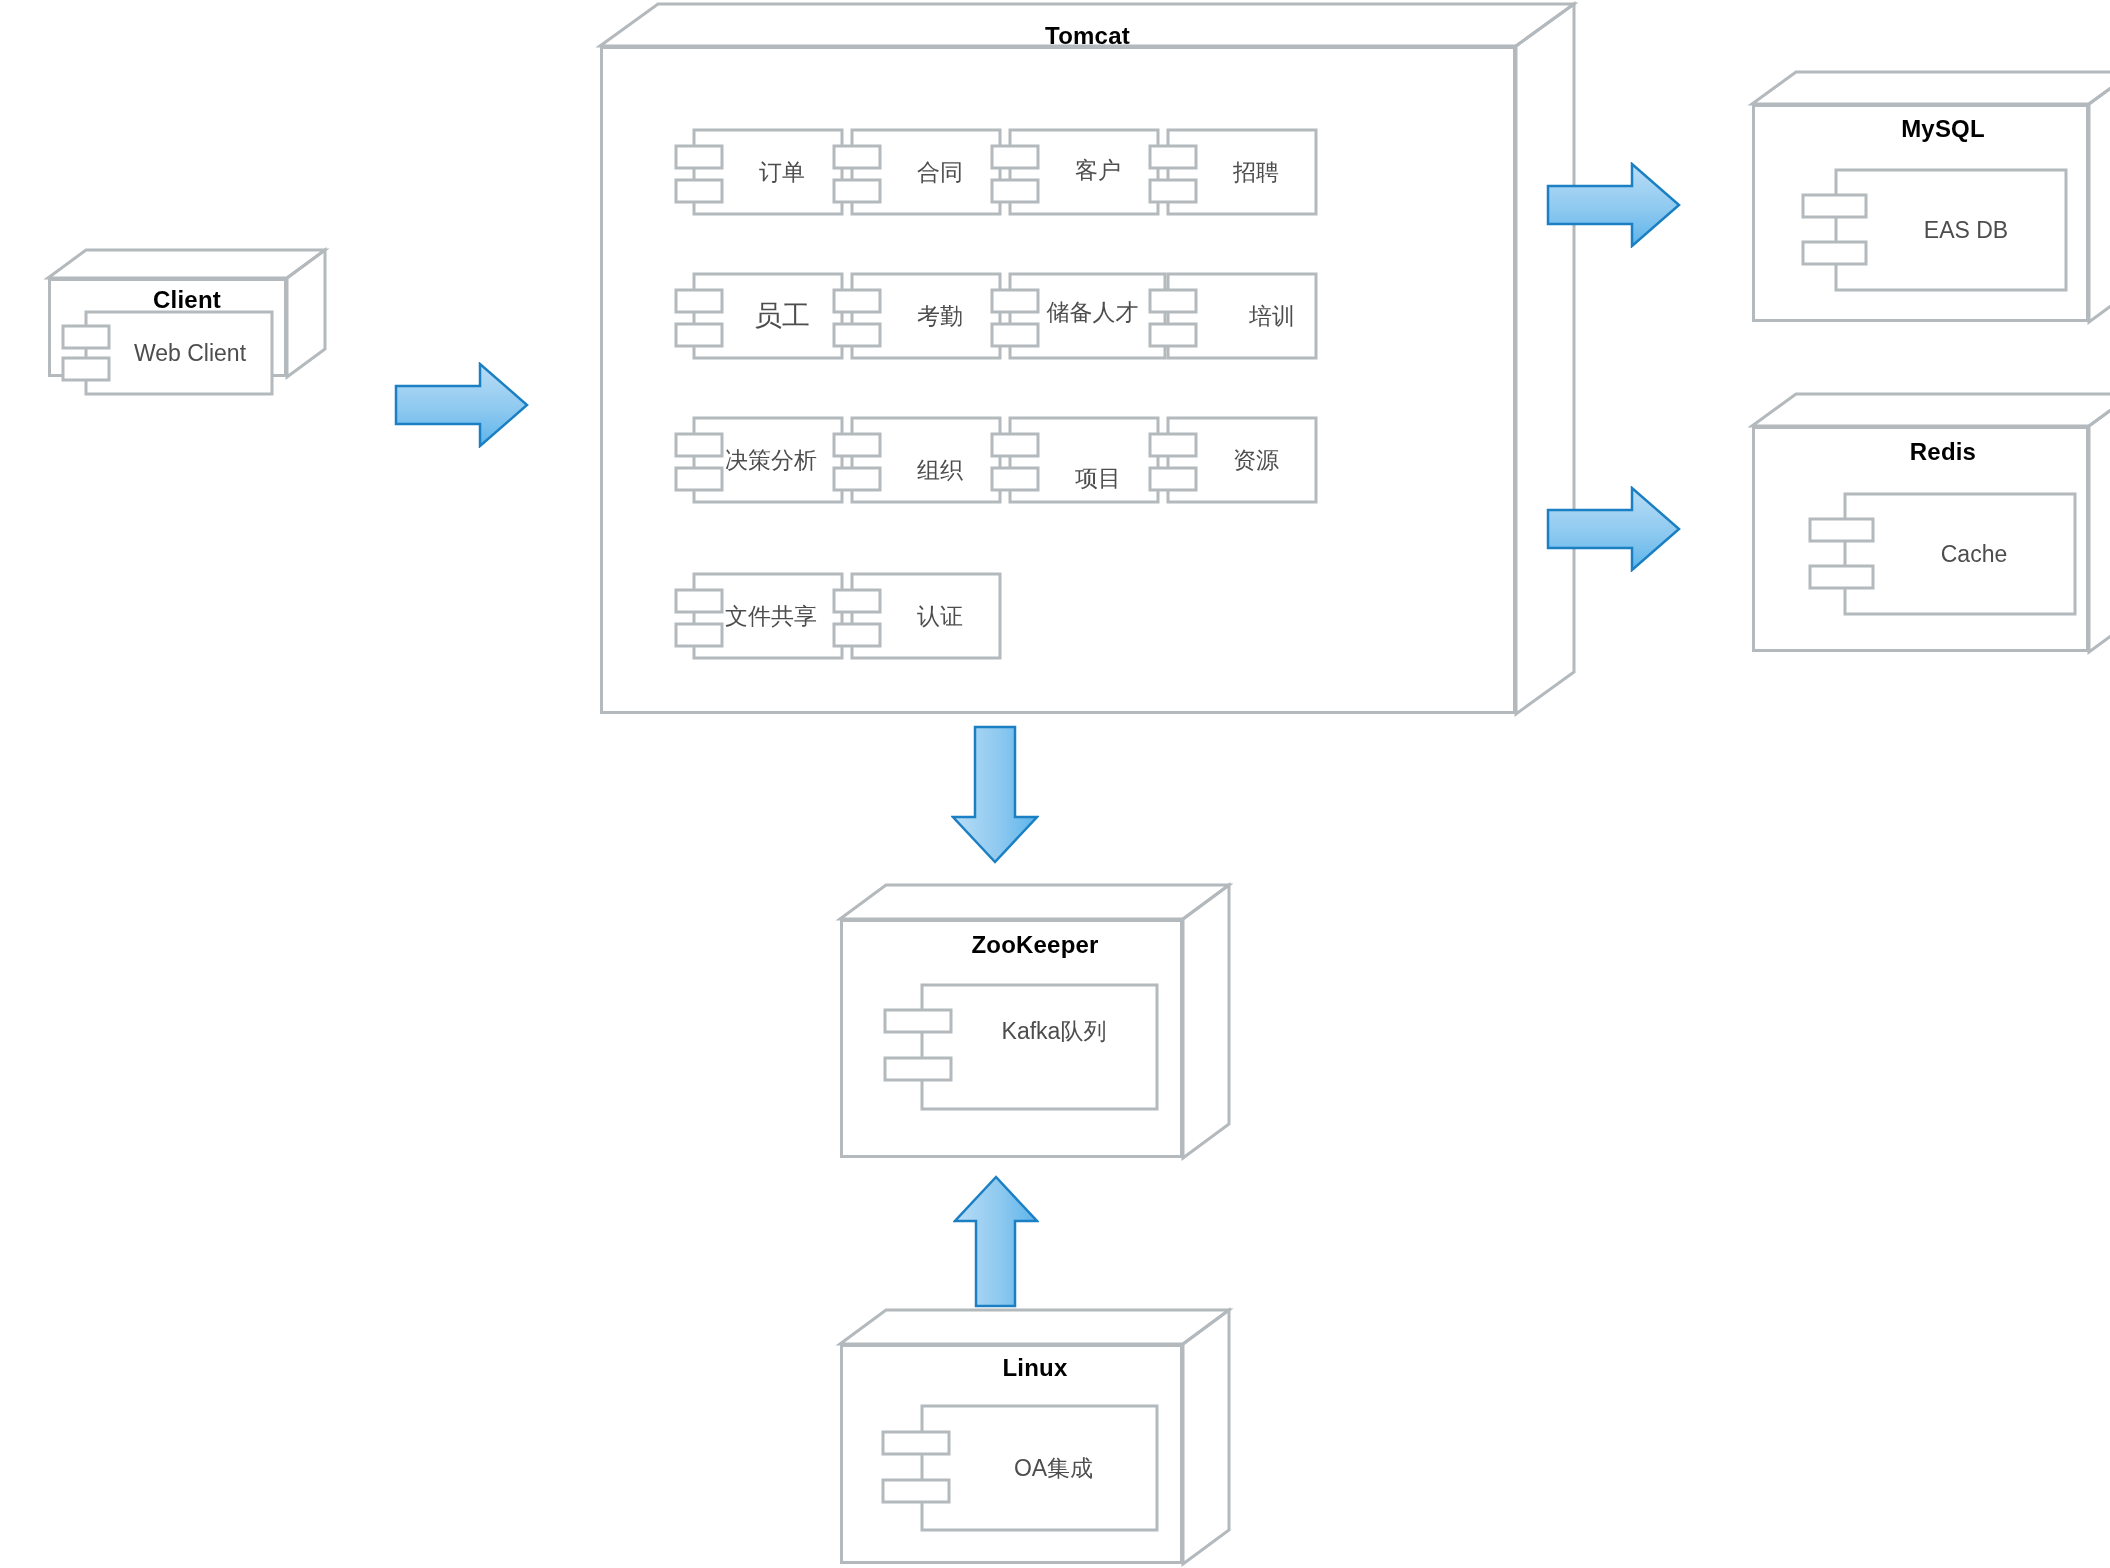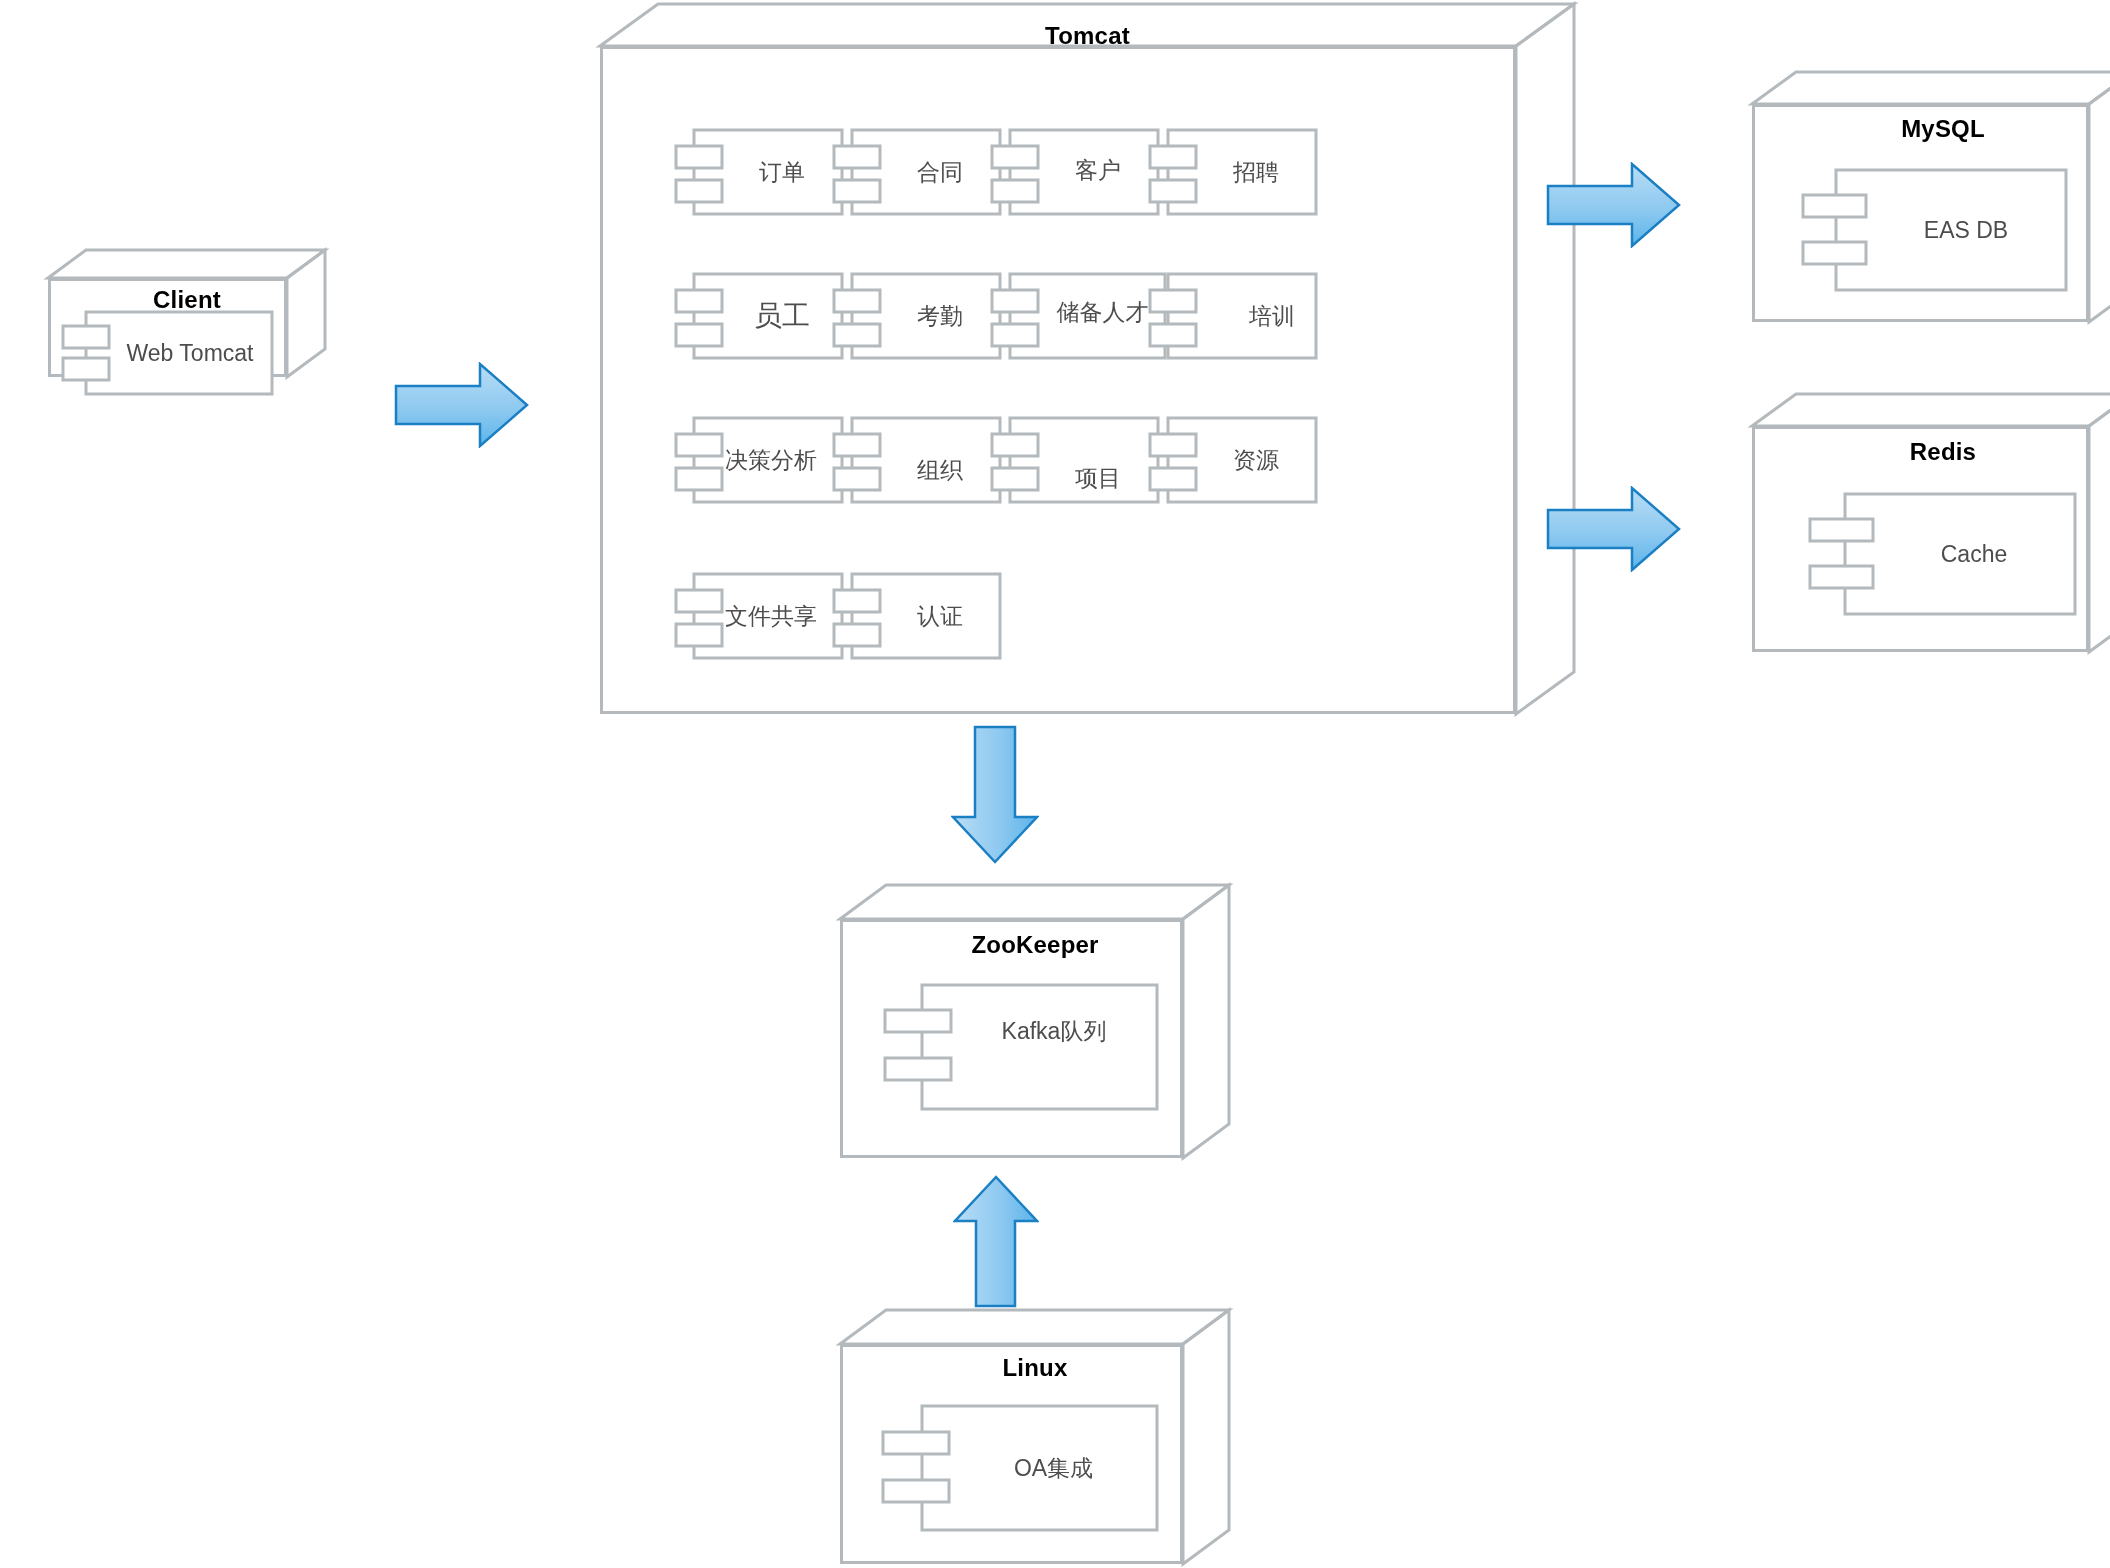--- a/index.html
+++ b/index.html
@@ -90,21 +90,21 @@
       <polygon class="box-stroke" stroke-width="3" points="0,28 38,0 277,0 239,28"></polygon>
       <polygon class="box-stroke" stroke-width="3" points="239,28 277,0 277,99 239,127"></polygon>
       <rect class="box-stroke" stroke-width="3" x="1.5" y="29.5" width="236" height="96"></rect>
 
       <rect class="comp-stroke" stroke-width="3" x="38" y="62" width="186" height="82"></rect>
 
       <rect class="comp-stroke" stroke-width="3" x="15" y="76" width="46" height="22"></rect>
       <rect class="comp-stroke" stroke-width="3" x="15" y="108" width="46" height="22"></rect>
     </svg>
     <div class="node-title" style="top:36px; font-size:24px;">Client</div>
-    <div class="comp-label" style="left:62px; top:62px; width:160px; height:82px; font-size:23px;">Web Tomcat</div>
+    <div class="comp-label" style="left:62px; top:62px; width:160px; height:82px; font-size:23px;">Web Client</div>
   </div>
 
   <div class="arrow" style="left:394px; top:362px;">
     <svg width="136" height="86" viewBox="0 0 136 86">
       <polygon fill="url(#arrGradH)" stroke="#1b7fc4" stroke-width="2.5" points="2,24 86,24 86,2 133,43 86,84 86,62 2,62"></polygon>
     </svg>
   </div>
 
   <div class="node" style="left:560px; top:4px; width:975px; height:712px;">
     <svg width="975" height="712" viewBox="0 0 975 712">
@@ -165,21 +165,21 @@
         <rect class="comp-stroke" stroke-width="3" x="2" y="52" width="46" height="22"></rect>
       </svg>
       <div class="comp-label" style="left:48px; top:2px; width:120px; height:84px; font-size:23px;">考勤</div>
     </div>
     <div class="node" style="left:350px; top:268px;">
       <svg width="180" height="88" viewBox="0 0 180 88">
         <rect class="comp-stroke" stroke-width="3" x="20" y="2" width="155" height="84"></rect>
         <rect class="comp-stroke" stroke-width="3" x="2" y="18" width="46" height="22"></rect>
         <rect class="comp-stroke" stroke-width="3" x="2" y="52" width="46" height="22"></rect>
       </svg>
-      <div class="comp-label" style="left:40px; top:2px; width:145px; height:76px; font-size:23px;">储备人才</div>
+      <div class="comp-label" style="left:30px; top:2px; width:145px; height:76px; font-size:23px;">储备人才</div>
     </div>
     <div class="node" style="left:508px; top:268px;">
       <svg width="170" height="88" viewBox="0 0 170 88">
         <rect class="comp-stroke" stroke-width="3" x="20" y="2" width="148" height="84"></rect>
         <rect class="comp-stroke" stroke-width="3" x="2" y="18" width="46" height="22"></rect>
         <rect class="comp-stroke" stroke-width="3" x="2" y="52" width="46" height="22"></rect>
       </svg>
       <div class="comp-label" style="left:64px; top:2px; width:120px; height:84px; font-size:23px;">培训</div>
     </div>
 

